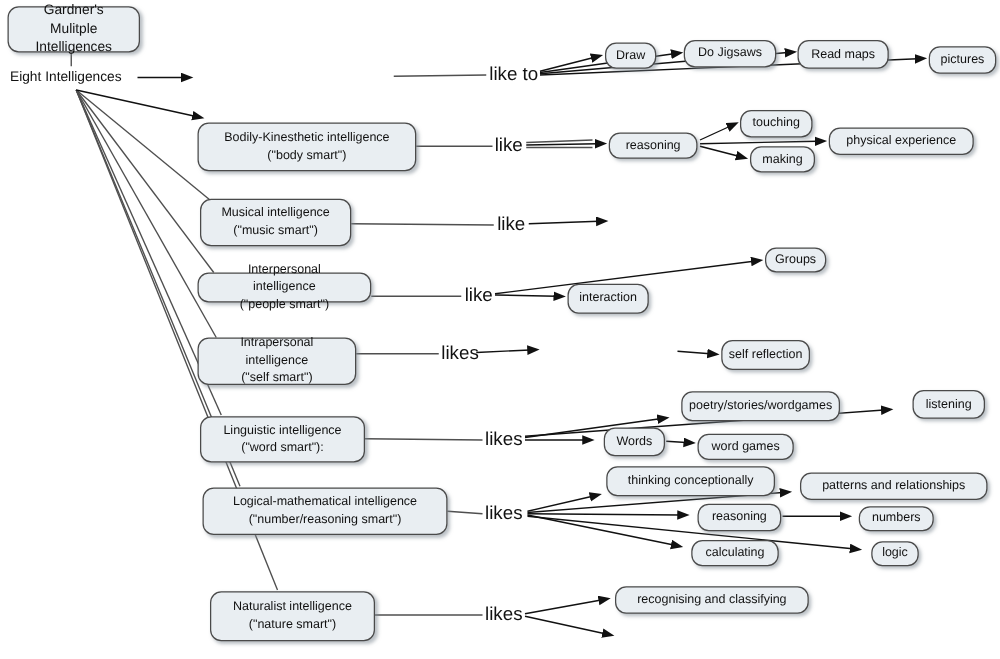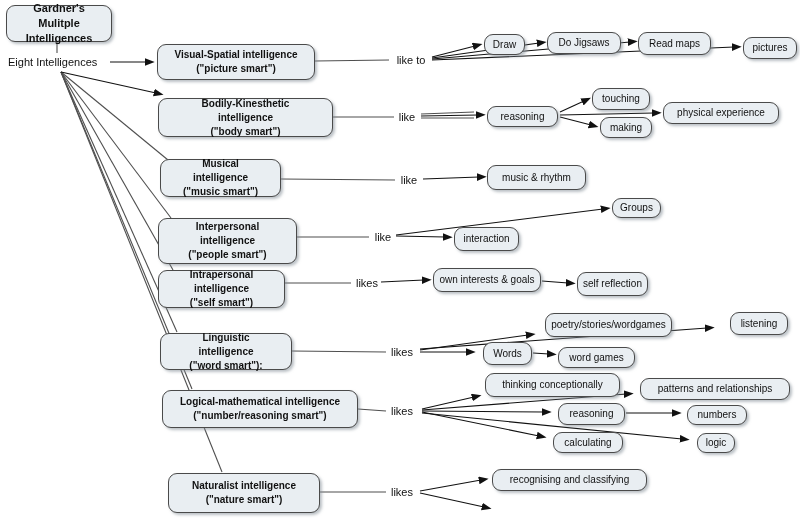--- a/index.html
+++ b/index.html
@@ -5,24 +5,24 @@
   html,body{margin:0;padding:0;background:#fff;}
   #canvas{position:relative;width:800px;height:527px;background:#fff;overflow:hidden;
           font-family:"Liberation Sans",sans-serif;color:#111;}
   #wires{position:absolute;left:0;top:0;z-index:0;}
   .node,.leaf{
     position:absolute;z-index:2;box-sizing:border-box;
     background:#e9eef2;border:1.4px solid #4a4a4a;border-radius:9px;
     display:flex;align-items:center;justify-content:center;text-align:center;
     box-shadow:2px 2px 3px rgba(130,140,150,.55);
   }
-  .node{font-size:10px;line-height:14px;white-space:pre-line;padding:2px 16px;font-weight:bold;}
+  .node{font-size:10px;line-height:14px;white-space:pre-line;padding:2px 16px;}
   .leaf{font-size:10px;line-height:12px;white-space:nowrap;padding:2px 5px;}
   .rootbox{font-size:11px;line-height:15px;}
-  .verb{position:absolute;z-index:2;font-size:11px;line-height:12px;text-align:center;white-space:nowrap;}
+  .verb{position:absolute;z-index:2;font-size:15px;line-height:12px;text-align:center;white-space:nowrap;}
   .hub{position:absolute;z-index:2;font-size:11px;line-height:14px;white-space:nowrap;}
 </style>
 </head>
 <body>
 
 <div id="canvas">
 
   <svg id="wires" width="800" height="527" viewBox="0 0 800 527">
     <defs>
       <marker id="ah" markerWidth="11" markerHeight="9" refX="2" refY="3.5" orient="auto">
@@ -78,35 +78,33 @@
       <line x1="626" y1="413" x2="674" y2="413"></line>
       <line x1="420" y1="491" x2="481" y2="480"></line>
       <line x1="420" y1="493" x2="484" y2="507"></line>
     </g>
   </svg>
 
   <div class="node rootbox" style="left:6px;top:5px;width:106px;height:37px">Gardner's Mulitple
 Intelligences</div>
   <div class="hub" style="left:8px;top:55px">Eight Intelligences</div>
 
-  <div class="node" style="left:157px;top:44px;width:158px;height:36px">Visual-Spatial intelligence
-("picture smart")</div>
   <div class="node" style="left:158px;top:98px;width:175px;height:39px">Bodily-Kinesthetic intelligence
 ("body smart")</div>
   <div class="node" style="left:160px;top:159px;width:121px;height:38px">Musical intelligence
 ("music smart")</div>
-  <div class="node" style="left:158px;top:218px;width:139px;height:46px">Interpersonal intelligence
+  <div class="node" style="left:158px;top:218px;width:139px;height:24px">Interpersonal intelligence
 ("people smart")</div>
   <div class="node" style="left:158px;top:270px;width:127px;height:38px">Intrapersonal intelligence
 ("self smart")</div>
   <div class="node" style="left:160px;top:333px;width:132px;height:37px">Linguistic intelligence
 ("word smart"):</div>
   <div class="node" style="left:162px;top:390px;width:196px;height:38px">Logical-mathematical intelligence
 ("number/reasoning smart")</div>
-  <div class="node" style="left:168px;top:473px;width:152px;height:40px">Naturalist intelligence
+  <div class="node" style="left:168px;top:473px;width:132px;height:40px">Naturalist intelligence
 ("nature smart")</div>
 
   <div class="verb" style="left:390px;top:54px;width:42px">like to</div>
   <div class="verb" style="left:395px;top:111px;width:24px">like</div>
   <div class="verb" style="left:397px;top:174px;width:24px">like</div>
   <div class="verb" style="left:371px;top:231px;width:24px">like</div>
   <div class="verb" style="left:353px;top:277px;width:28px">likes</div>
   <div class="verb" style="left:388px;top:346px;width:28px">likes</div>
   <div class="verb" style="left:388px;top:405px;width:28px">likes</div>
   <div class="verb" style="left:388px;top:486px;width:28px">likes</div>
@@ -114,26 +112,24 @@
   <div class="leaf" style="left:484px;top:34px;width:41px;height:21px">Draw</div>
   <div class="leaf" style="left:547px;top:32px;width:74px;height:22px">Do Jigsaws</div>
   <div class="leaf" style="left:638px;top:32px;width:73px;height:23px">Read maps</div>
   <div class="leaf" style="left:743px;top:37px;width:54px;height:22px">pictures</div>
 
   <div class="leaf" style="left:487px;top:106px;width:71px;height:21px">reasoning</div>
   <div class="leaf" style="left:592px;top:88px;width:58px;height:22px">touching</div>
   <div class="leaf" style="left:600px;top:117px;width:52px;height:21px">making</div>
   <div class="leaf" style="left:663px;top:102px;width:116px;height:22px">physical experience</div>
 
-  <div class="leaf" style="left:487px;top:165px;width:99px;height:25px">music &amp; rhythm</div>
 
   <div class="leaf" style="left:454px;top:227px;width:65px;height:24px">interaction</div>
   <div class="leaf" style="left:612px;top:198px;width:49px;height:20px">Groups</div>
 
-  <div class="leaf" style="left:433px;top:268px;width:108px;height:24px">own interests &amp; goals</div>
   <div class="leaf" style="left:577px;top:272px;width:71px;height:24px">self reflection</div>
 
   <div class="leaf" style="left:545px;top:313px;width:127px;height:24px">poetry/stories/wordgames</div>
   <div class="leaf" style="left:730px;top:312px;width:58px;height:23px">listening</div>
   <div class="leaf" style="left:483px;top:342px;width:49px;height:23px">Words</div>
   <div class="leaf" style="left:558px;top:347px;width:77px;height:21px">word games</div>
 
   <div class="leaf" style="left:485px;top:373px;width:135px;height:24px">thinking conceptionally</div>
   <div class="leaf" style="left:640px;top:378px;width:150px;height:22px">patterns and relationships</div>
   <div class="leaf" style="left:558px;top:403px;width:67px;height:22px">reasoning</div>

